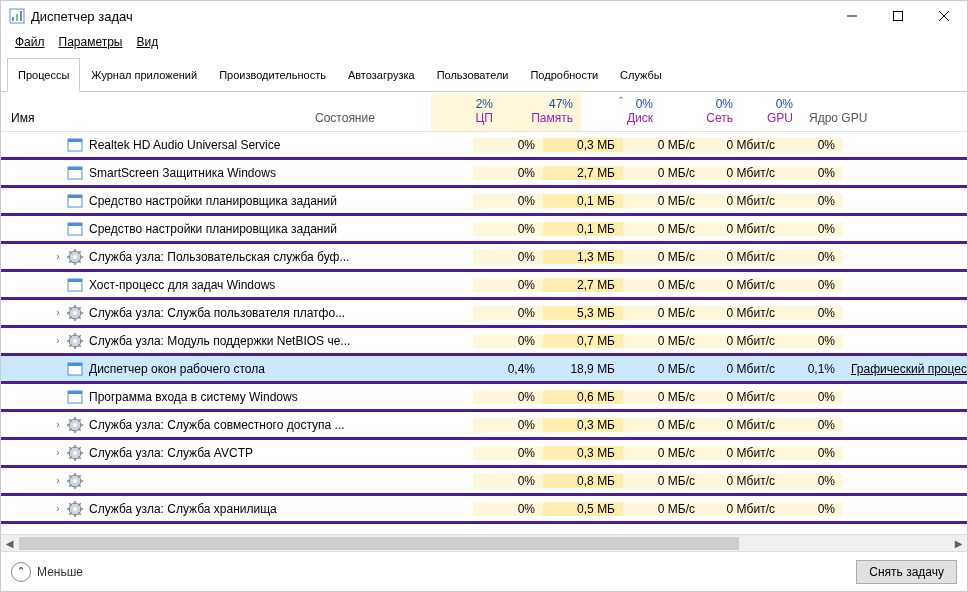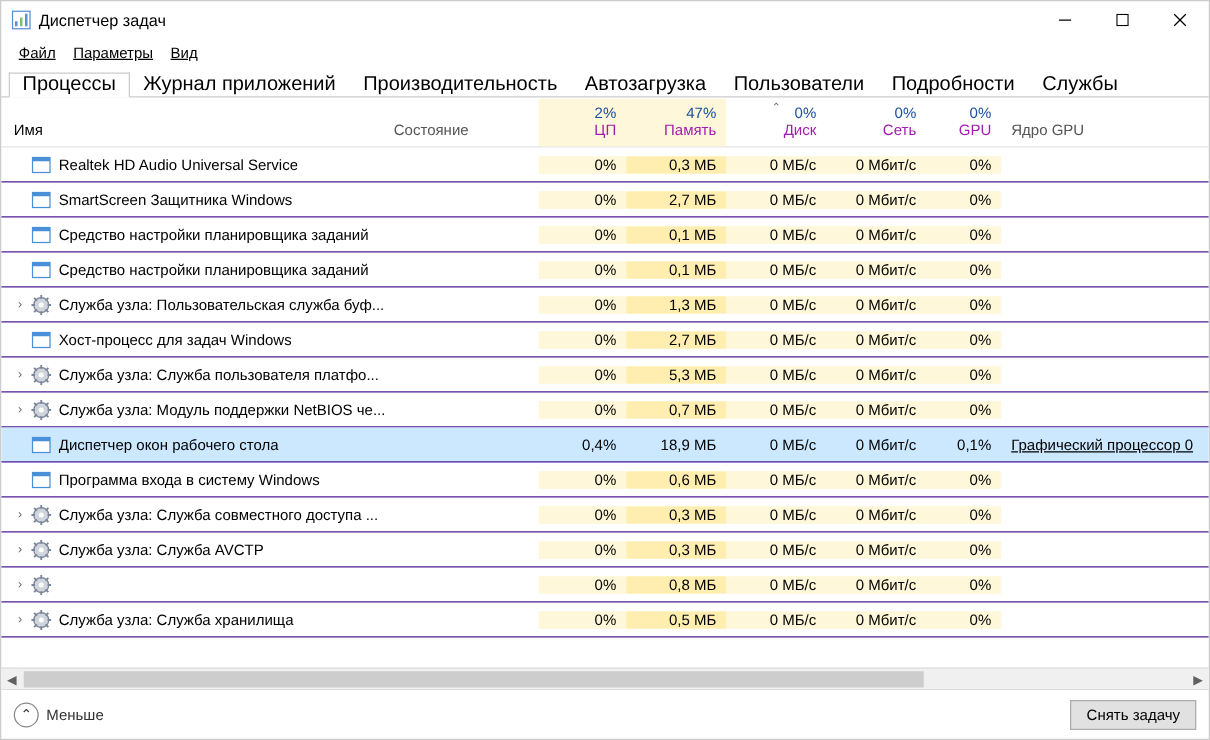--- a/index.html
+++ b/index.html
@@ -6,37 +6,37 @@
   body { font-family: "Segoe UI", Tahoma, sans-serif; font-size: 12px; background: #fff; color: #000; width: 968px; height: 592px; overflow: hidden; border: 1px solid #ccc; display: flex; flex-direction: column; }
   .titlebar { display: flex; align-items: center; height: 30px; padding-left: 8px; }
   .titlebar .title { margin-left: 6px; font-size: 13px; }
   .window-controls { margin-left: auto; display: flex; }
   .window-controls .wc { width: 46px; height: 30px; display: flex; align-items: center; justify-content: center; color: #333; }
   .app-icon { width: 16px; height: 16px; }
   .menubar { display: flex; padding: 2px 8px; gap: 2px; }
   .menubar .menu-item { padding: 2px 6px; text-decoration-color: transparent; }
   .menubar .menu-item .u { text-decoration: underline; }
   .tabs { display: flex; border-bottom: 1px solid #ccc; margin-top: 4px; padding-left: 6px; }
-  .tab { padding: 0 10px; font-size: 16px; border: 1px solid transparent; border-bottom: none; position: relative; top: 1px; }
+  .tab { padding: 10px 10px; font-size: 11px; border: 1px solid transparent; border-bottom: none; position: relative; top: 1px; }
   .tab.active { background: #fff; border-color: #ccc; border-bottom: 1px solid #fff; }
   .headers { display: flex; border-bottom: 1px solid #e5e5e5; align-items: flex-end; height: 40px; font-size: 12px; color: #555; user-select: none; }
   .h-name { flex: 0 0 310px; padding: 4px 8px 6px 10px; color: #000000; }
   .h-state { flex: 0 0 120px; padding: 4px 8px 6px 4px; }
   .h-num { text-align: right; padding: 4px 8px 6px 4px; display: flex; flex-direction: column; align-items: flex-end; justify-content: flex-end; }
   .h-num .top { color: #1a4ea0; }
   .h-num .bot { color: #a21caf; }
   .h-cpu { flex: 0 0 70px; }
   .h-mem { flex: 0 0 80px; }
   .h-disk { flex: 0 0 80px; position: relative; }
   .h-net { flex: 0 0 80px; }
   .h-gpu { flex: 0 0 60px; }
   .h-gpucore { flex: 1 1 auto; padding: 4px 8px 6px 8px; display:flex; align-items:flex-end; }
   .sort-caret { position: absolute; top: 2px; left: 50%; transform: translateX(-50%); font-size: 9px; color: #666;}
   .table-body { flex: 1 1 auto; overflow-y: scroll; overflow-x: hidden; position: relative; }
-  .row { display: flex; height: 28px; align-items: center; border-bottom: 1px solid #4c1d95; font-size: 12px; }
+  .row { display: flex; height: 28px; align-items: center; border-bottom: 3px solid #4c1d95; font-size: 12px; padding-left: 42px; }
   .row.selected { background: #cce8ff; }
   .c-name { flex: 0 0 310px; display: flex; align-items: center; padding-left: 8px; overflow: hidden; white-space: nowrap; }
   .expander { width: 14px; text-align: center; color: #666; font-size: 10px; }
   .expander.empty { visibility: hidden; }
   .proc-icon { width: 16px; height: 16px; margin: 0 6px 0 2px; flex-shrink: 0; }
   .c-state { flex: 0 0 120px; }
   .c-num { text-align: right; padding-right: 8px; }
   .c-cpu { flex: 0 0 70px; background: #fff7d9; }
   .c-mem { flex: 0 0 80px; background: #ffeeb0; }
   .c-disk { flex: 0 0 80px; background: #fff7d9; }

